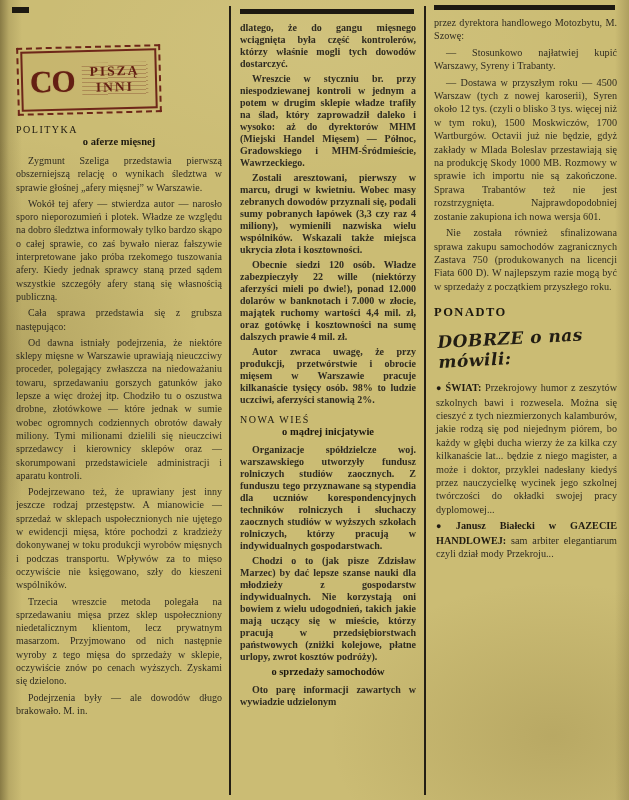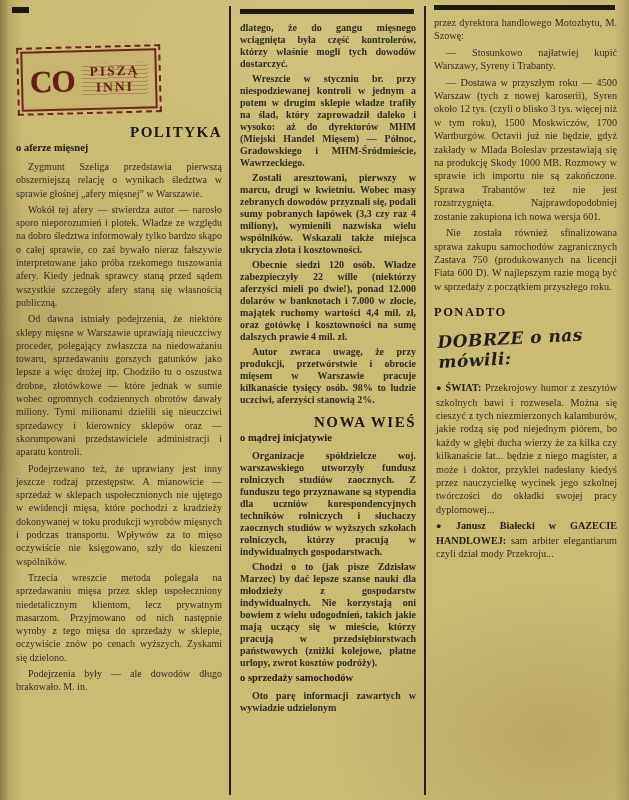--- a/index.html
+++ b/index.html
@@ -37,22 +37,22 @@
   .column{position:absolute;overflow:hidden;text-align:justify;}
   .col-left{left:16px;top:116px;width:206px;height:680px;}
   .col-middle{left:240px;top:22px;width:176px;height:772px;}
   .col-right{left:434px;top:16px;width:183px;height:780px;}
 
   .p{font-size:10px;line-height:12.8px;margin:0 0 3px;text-indent:12px;}
   .col-left  .p{line-height:13.3px;}
   .col-middle .p{line-height:12px;font-weight:bold;}
   .col-right .p{font-size:10.2px;line-height:13.4px;}
   .noindent{text-indent:0;}
-  .h1{text-align:right;font-weight:bold;font-size:15px;letter-spacing:1.5px;margin:8px 0 1px;color:#1c1810;}
-  .h2{text-align:left;font-weight:bold;font-size:10.5px;margin:0 0 7px;color:#1c1810;}
+  .h1{text-align:left;font-weight:normal;font-size:10px;letter-spacing:1.5px;margin:8px 0 1px;color:#1c1810;}
+  .h2{text-align:center;font-weight:bold;font-size:10.5px;margin:0 0 7px;color:#1c1810;}
   .hleft{font-weight:bold;font-size:12.5px;letter-spacing:1.5px;margin:12px 0 7px;color:#1c1810;text-align:left;text-indent:0;}
   .script{font-style:italic;font-weight:bold;font-size:17px;margin:12px 0 9px 4px;transform:rotate(-3deg);transform-origin:left center;text-align:left;font-family:"DejaVu Serif",serif;color:#221d13;letter-spacing:.5px;}
   .lead{font-weight:bold;color:#201b11;}
   .dot{font-size:9px;margin-right:3px;color:#201b11;}
   .bullet{text-indent:0;padding-left:2px;}
 </style>
 </head>
 <body>
 
 <div class="page">
@@ -73,20 +73,21 @@
       </div>
     </div>
   </div>
 
   <div id="columns-root">
       <div class="column col-left">
         <div class="h1"><span>POLITYKA</span></div>
         <div class="h2"><span>o aferze mięsnej</span></div>
         <div class="p"><span>Zygmunt Szeliga przedstawia pierwszą obszerniejszą relację o wynikach śledztwa w sprawie głośnej „afery mięsnej” w Warszawie.</span></div>
         <div class="p"><span>Wokół tej afery — stwierdza autor — narosło sporo nieporozumień i plotek. Władze ze względu na dobro śledztwa informowały tylko bardzo skąpo o całej sprawie, co zaś bywało nieraz fałszywie interpretowane jako próba rzekomego tuszowania afery. Kiedy jednak sprawcy staną przed sądem wszystkie szczegóły afery staną się własnością publiczną.</span></div>
+        <div class="p"><span>Cała sprawa przedstawia się z grubsza następująco:</span></div>
         <div class="p"><span>Od dawna istniały podejrzenia, że niektóre sklepy mięsne w Warszawie uprawiają nieuczciwy proceder, polegający zwłaszcza na niedoważaniu towaru, sprzedawaniu gorszych gatunków jako lepsze a więc drożej itp. Chodziło tu o oszustwa drobne, złotówkowe — które jednak w sumie wobec ogromnych codziennych obrotów dawały miliony. Tymi milionami dzielili się nieuczciwi sprzedawcy i kierownicy sklepów oraz — skorumpowani przedstawiciele administracji i aparatu kontroli.</span></div>
         <div class="p"><span>Podejrzewano też, że uprawiany jest inny jeszcze rodzaj przestępstw. A mianowicie — sprzedaż w sklepach uspołecznionych nie ujętego w ewidencji mięsa, które pochodzi z kradzieży dokonywanej w toku produkcji wyrobów mięsnych i podczas transportu. Wpływów za to mięso oczywiście nie księgowano, szły do kieszeni wspólników.</span></div>
         <div class="p"><span>Trzecia wreszcie metoda polegała na sprzedawaniu mięsa przez sklep uspołeczniony niedetalicznym klientom, lecz prywatnym masarzom. Przyjmowano od nich następnie wyroby z tego mięsa do sprzedaży w sklepie, oczywiście znów po cenach wyższych. Zyskami się dzielono.</span></div>
         <div class="p"><span>Podejrzenia były — ale dowodów długo brakowało. M. in.</span></div>
       </div>
       <div class="column col-middle">
         <div class="p noindent"><span>dlatego, że do gangu mięsnego wciągnięta była część kontrolerów, którzy właśnie mogli tych dowodów dostarczyć.</span></div>
         <div class="p"><span>Wreszcie w styczniu br. przy niespodziewanej kontroli w jednym a potem w drugim sklepie władze trafiły na ślad, który zaprowadził daleko i wysoko: aż do dyrektorów MHM (Miejski Handel Mięsem) — Północ, Gradowskiego i MHM-Śródmieście, Wawrzeckiego.</span></div>
         <div class="p"><span>Zostali aresztowani, pierwszy w marcu, drugi w kwietniu. Wobec masy zebranych dowodów przyznali się, podali sumy pobranych łapówek (3,3 czy raz 4 miliony), wymienili nazwiska wielu wspólników. Wskazali także miejsca ukrycia złota i kosztowności.</span></div>
         <div class="p"><span>Obecnie siedzi 120 osób. Władze zabezpieczyły 22 wille (niektórzy aferzyści mieli po dwie!), ponad 12.000 dolarów w banknotach i 7.000 w złocie, majątek ruchomy wartości 4,4 mil. zł, oraz gotówkę i kosztowności na sumę dalszych prawie 4 mil. zł.</span></div>

